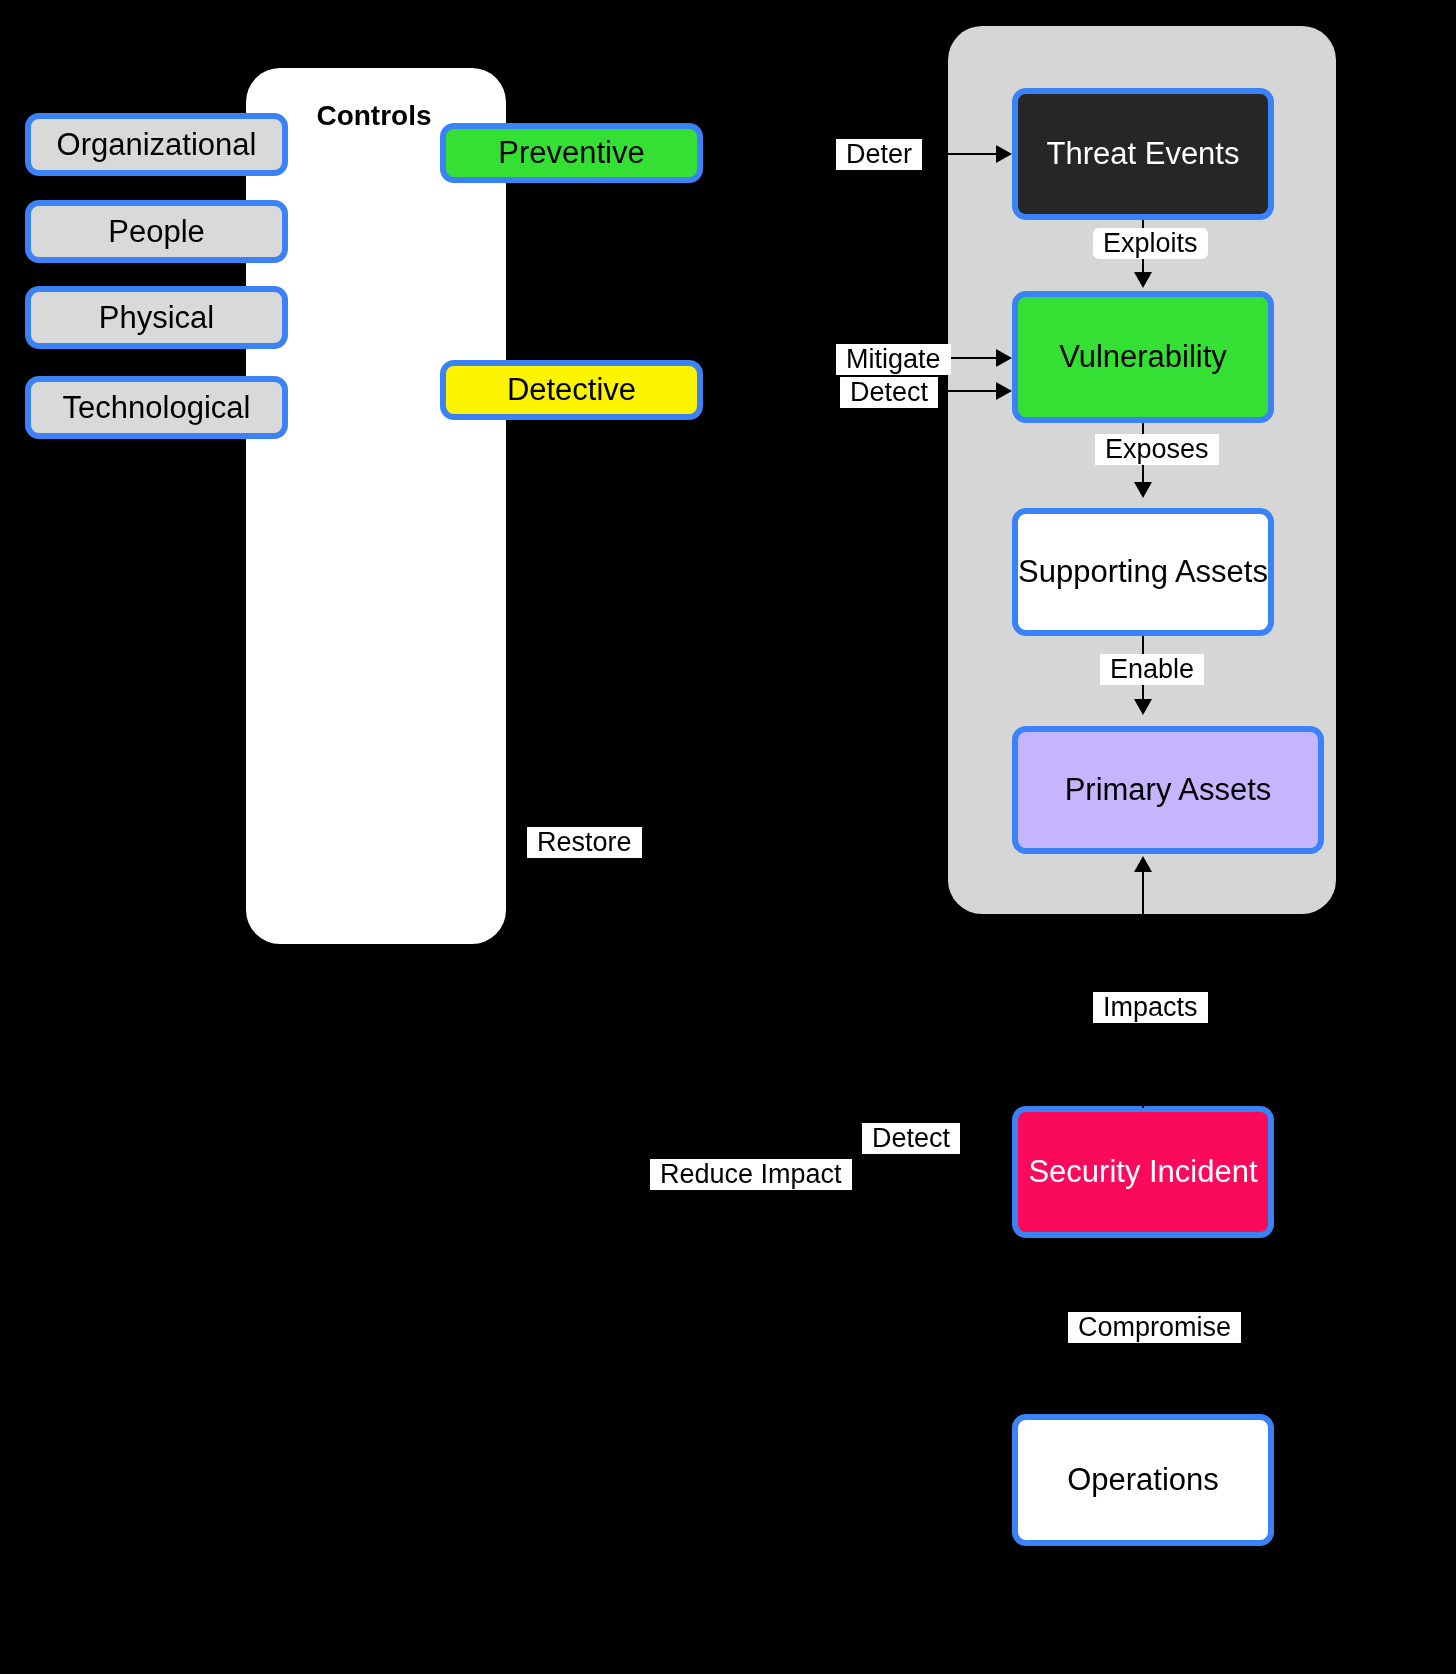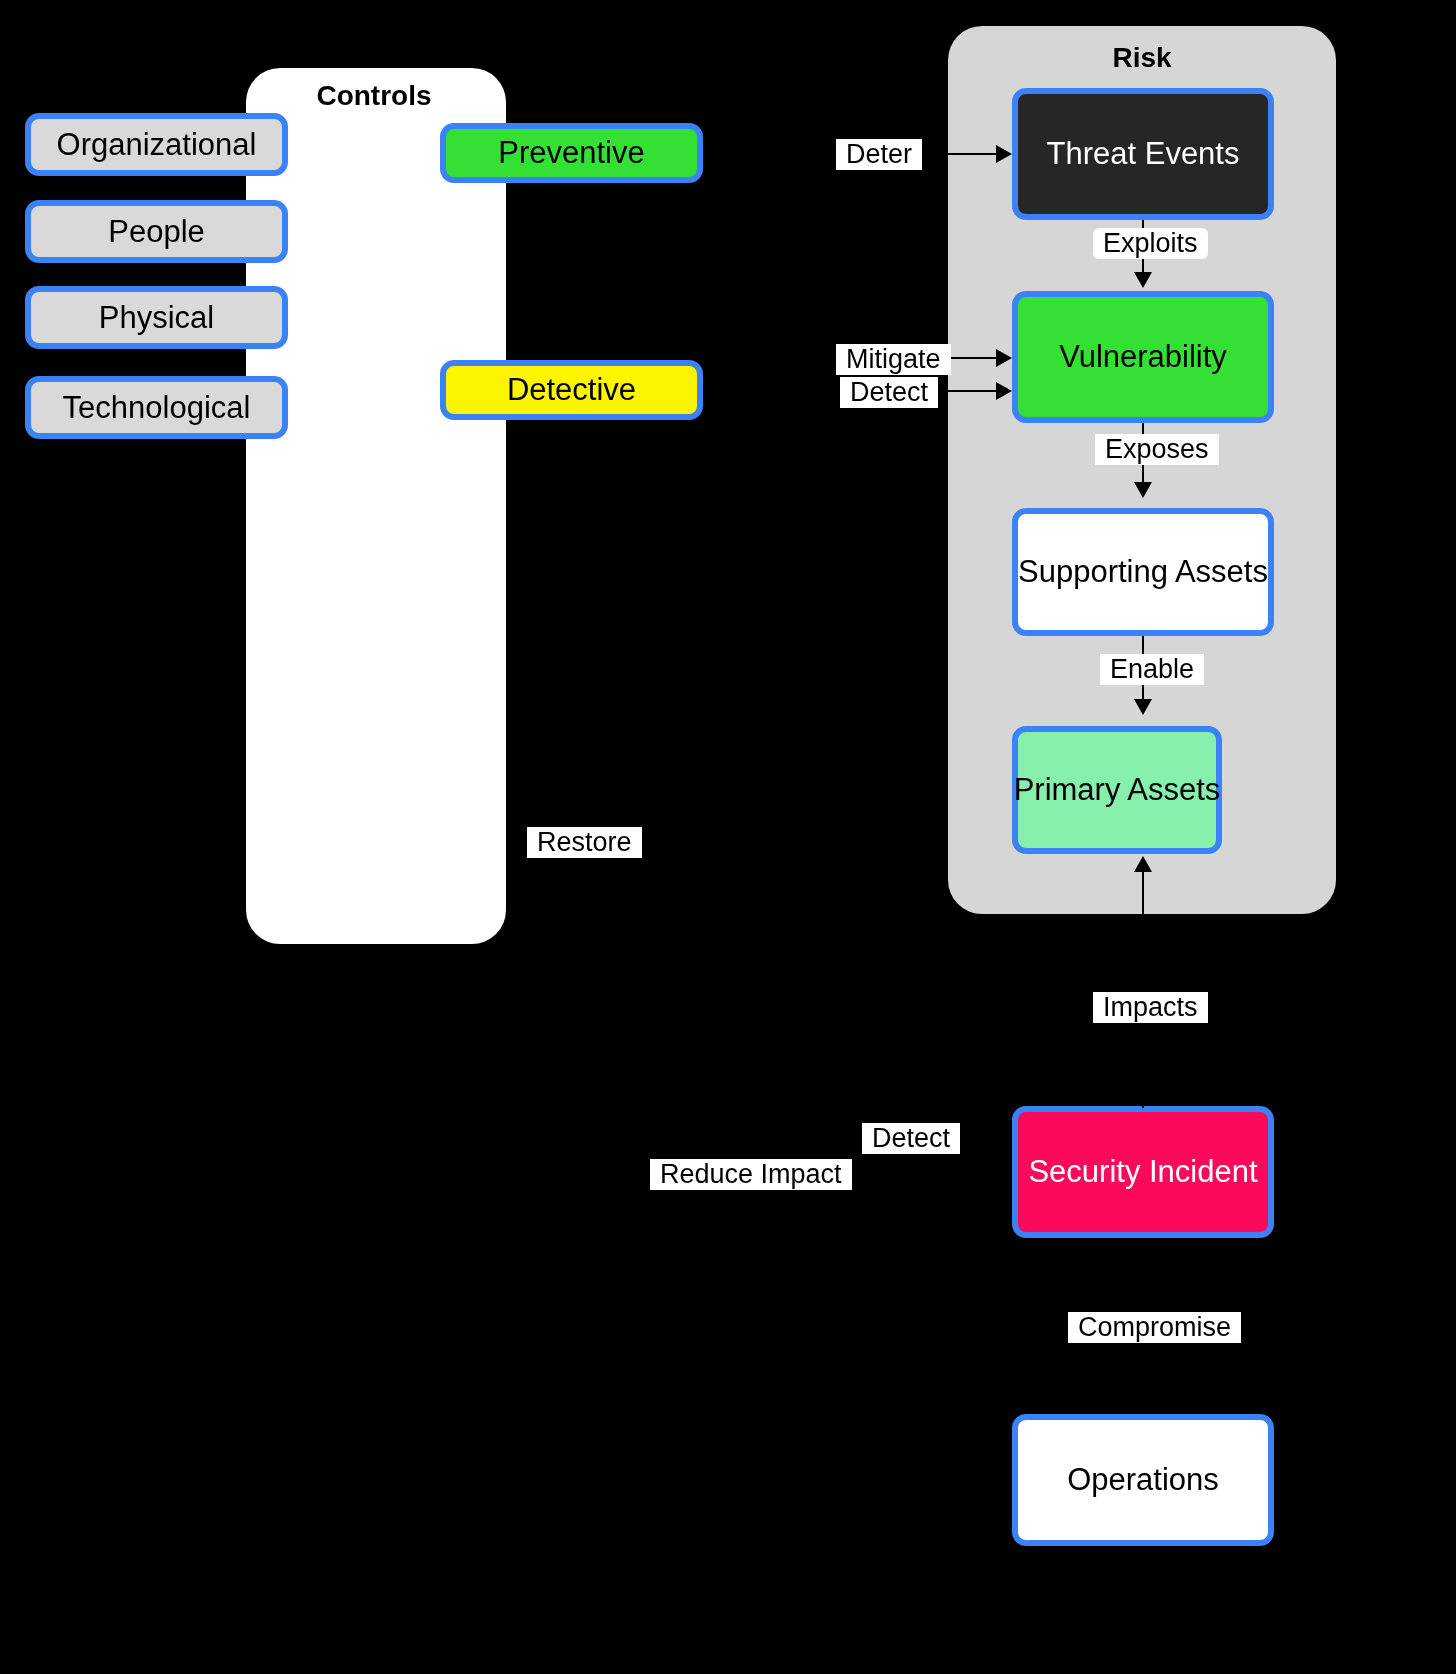--- a/index.html
+++ b/index.html
@@ -78,24 +78,23 @@
     border-bottom: 9px solid transparent;
     border-left: 16px solid #000000;
   }
 </style>
 </head>
 <body>
 
 <div id="canvas">
 
   <div class="group-panel" style="left:246px; top:68px; width:260px; height:876px; background:#ffffff;"></div>
-  <div class="group-title" style="left:246px; top:80px; width:256px;">Controls</div>
+  <div class="group-title" style="left:246px; top:100px; width:256px;">Controls</div>
 
   <div class="group-panel" style="left:948px; top:26px; width:388px; height:888px; background:#d6d6d6;"></div>
-  <div class="group-title" style="left:948px; top:42px; width:388px;">Risk</div>
 
   <div class="node" style="left:25px; top:113px; width:263px; height:63px; background:#d9d9d9;">
     <span>Organizational</span>
   </div>
   <div class="node" style="left:25px; top:200px; width:263px; height:63px; background:#d9d9d9;">
     <span>People</span>
   </div>
   <div class="node" style="left:25px; top:286px; width:263px; height:63px; background:#d9d9d9;">
     <span>Physical</span>
   </div>
@@ -112,21 +111,21 @@
 
   <div class="node" style="left:1012px; top:88px; width:262px; height:132px; background:#262626; color:#ffffff;">
     <span>Threat Events</span>
   </div>
   <div class="node" style="left:1012px; top:291px; width:262px; height:132px; background:#33e033;">
     <span>Vulnerability</span>
   </div>
   <div class="node" style="left:1012px; top:508px; width:262px; height:128px; background:#ffffff;">
     <span>Supporting Assets</span>
   </div>
-  <div class="node" style="left:1012px; top:726px; width:210px; height:128px; background:#86efac;">
+  <div class="node" style="left:1012px; top:726px; width:312px; height:128px; background:#c4b5fd;">
     <span>Primary Assets</span>
   </div>
 
   <div class="node" style="left:1012px; top:1106px; width:262px; height:132px; background:#fb0A5c; color:#ffffff;">
     <span>Security Incident</span>
   </div>
   <div class="node" style="left:1012px; top:1414px; width:262px; height:132px; background:#ffffff;">
     <span>Operations</span>
   </div>
 

